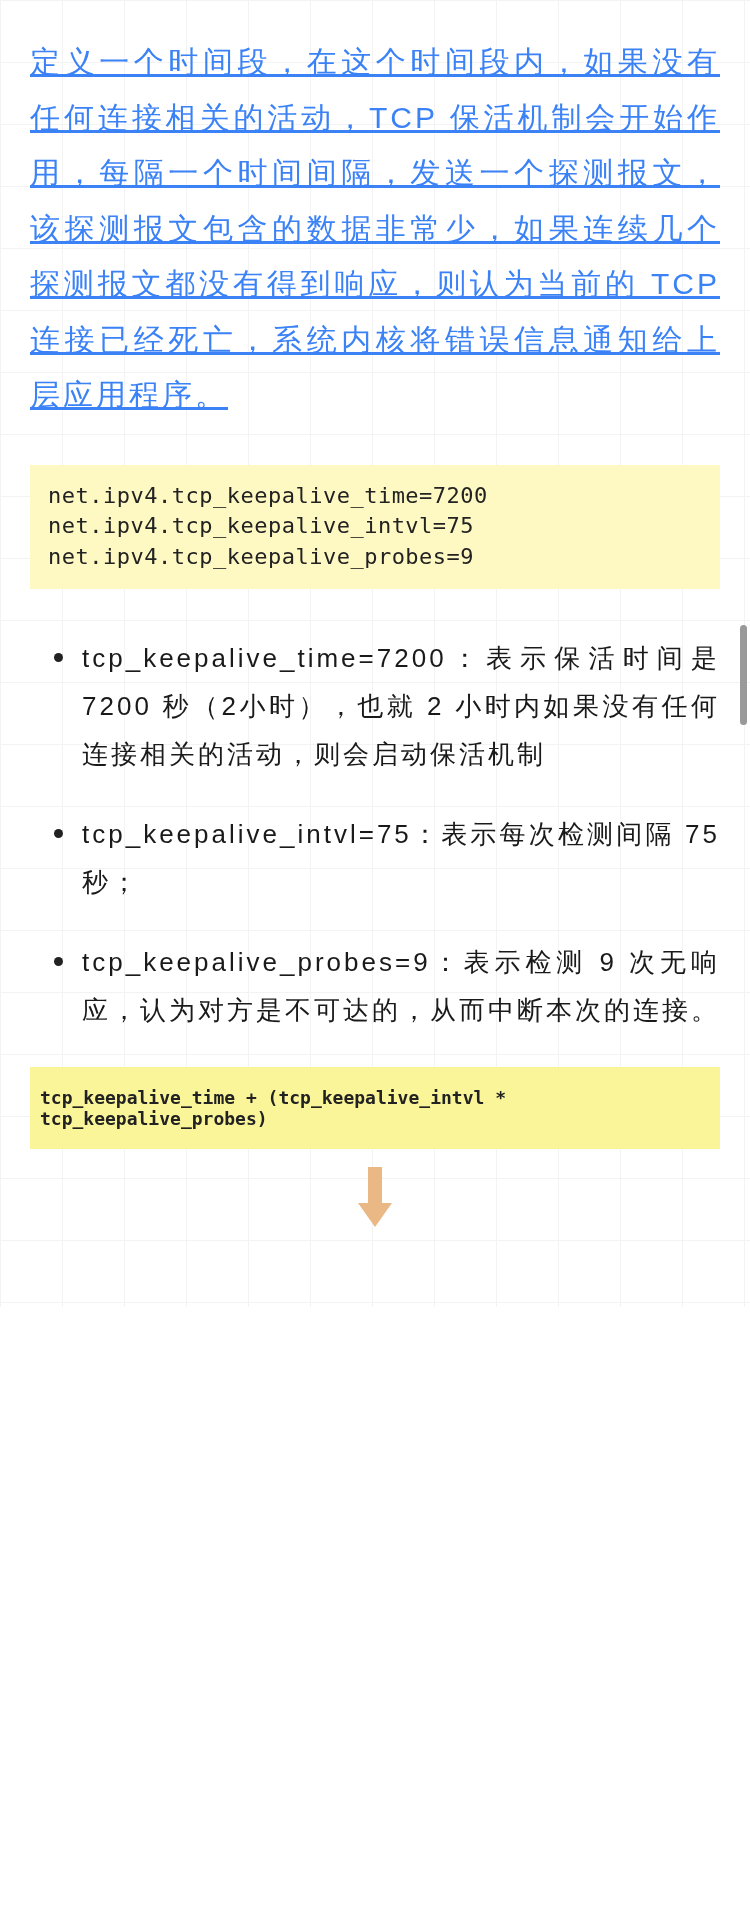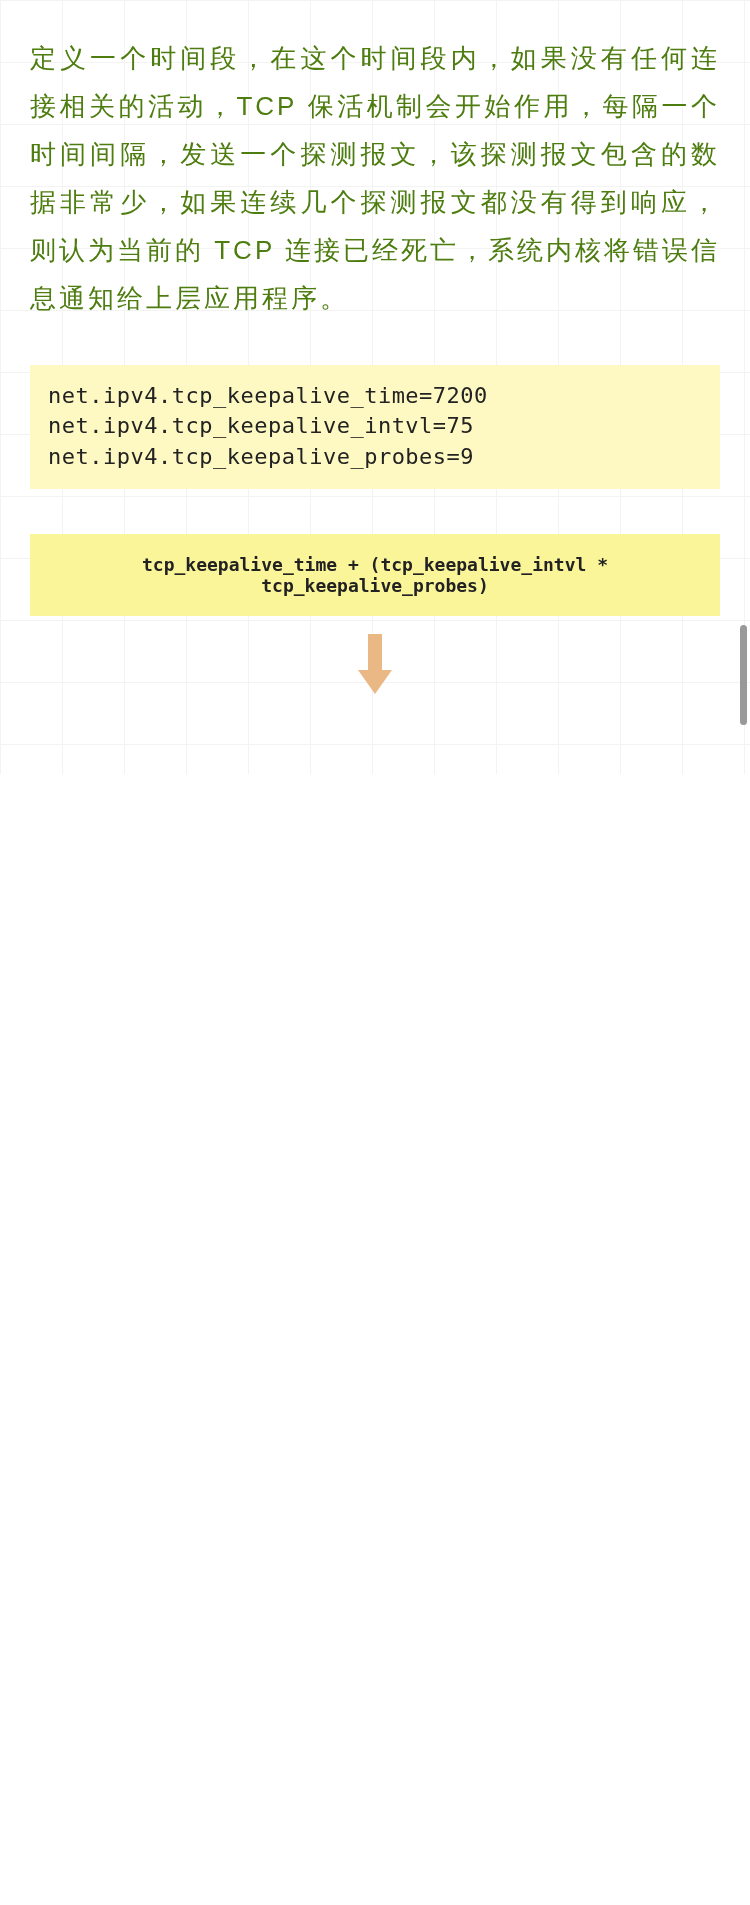--- a/index.html
+++ b/index.html
@@ -18,26 +18,27 @@
       background-size: 62px 62px;
       z-index: 0;
       opacity: 0.55;
     }
     .content {
       position: relative;
       z-index: 1;
       padding: 34px 30px 60px 30px;
     }
     p {
-      font-size: 26px;
+      font-size: 30px;
       line-height: 1.85;
       letter-spacing: 3px;
-      color: #4d7c0f;
+      color: #3b82f6;
       text-align: justify;
       margin-bottom: 42px;
+      text-decoration: underline;
     }
     .codeblock {
       background: #fef9c3;
       padding: 16px 18px;
       font-family: "Menlo", "Consolas", monospace;
       font-size: 22px;
       line-height: 1.4;
       color: #222;
       margin-bottom: 45px;
       white-space: pre;
@@ -62,21 +63,21 @@
       position: absolute;
       left: 24px;
       top: 19px;
       width: 9px;
       height: 9px;
       background: #222;
       border-radius: 50%;
     }
     .formula-box {
       background: #fbf59a;
-      text-align: center;
+      text-align: left;
       padding: 20px 10px;
       font-family: "Menlo", "Consolas", monospace;
       font-size: 18px;
       font-weight: 600;
       color: #222;
       margin-bottom: 0;
     }
     .arrow-wrap {
       display: flex;
       justify-content: center;
@@ -126,20 +127,25 @@
 
 <div class="content">
 
   <p>定义一个时间段，在这个时间段内，如果没有任何连接相关的活动，TCP 保活机制会开始作用，每隔一个时间间隔，发送一个探测报文，该探测报文包含的数据非常少，如果连续几个探测报文都没有得到响应，则认为当前的 TCP 连接已经死亡，系统内核将错误信息通知给上层应用程序。</p>
 
 
   <div class="codeblock">net.ipv4.tcp_keepalive_time=7200
 net.ipv4.tcp_keepalive_intvl=75
 net.ipv4.tcp_keepalive_probes=9</div>
 
+  <ul>
+    <li>tcp_keepalive_time=7200：表示保活时间是 7200 秒（2小时），也就 2 小时内如果没有任何连接相关的活动，则会启动保活机制</li>
+    <li>tcp_keepalive_intvl=75：表示每次检测间隔 75 秒；</li>
+    <li>tcp_keepalive_probes=9：表示检测 9 次无响应，认为对方是不可达的，从而中断本次的连接。</li>
+  </ul>
 
 
   <div class="formula-box">tcp_keepalive_time +  (tcp_keepalive_intvl * tcp_keepalive_probes)</div>
 
   <div class="arrow-wrap">
     <div class="arrow-down">
       <div class="shaft"></div>
       <div class="head"></div>
     </div>
   </div>

